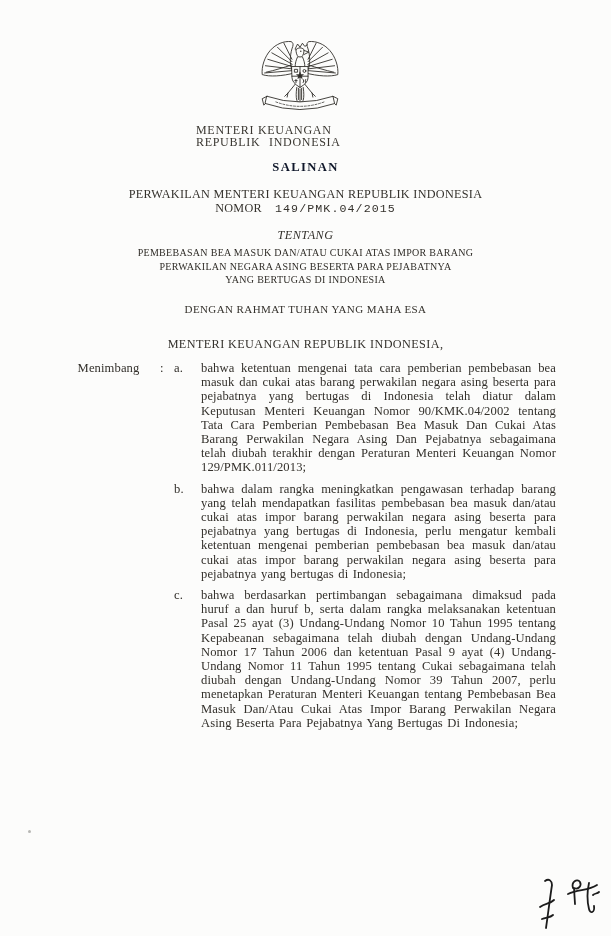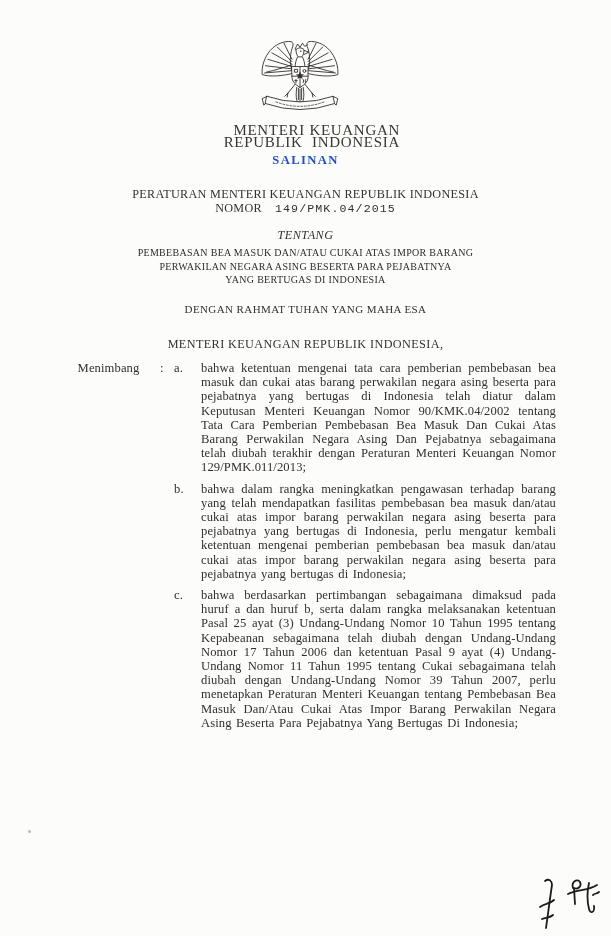--- a/index.html
+++ b/index.html
@@ -13,25 +13,25 @@
     overflow:hidden;
   }
   .abs{position:absolute;}
   .centered{left:0;right:0;text-align:center;}
 
   
   .emblem{left:259px;top:40px;width:82px;height:74px;}
   .emblem svg{width:100%;height:100%;display:block;}
 
   
-  .letterhead{top:124px;left:196px;width:204px;text-align:right;
-    font-size:15px;line-height:12px;letter-spacing:0.7px;color:#3a3731;}
+  .letterhead{top:124px;left:196px;width:204px;text-align:left;
+    font-size:12px;line-height:12px;letter-spacing:0.7px;color:#3a3731;}
   .letterhead .lh2{word-spacing:5px;}
 
-  .salinan{top:153px;font-weight:bold;font-size:12.6px;letter-spacing:1.4px;color:#1d4ed8;}
+  .salinan{top:160px;font-weight:bold;font-size:12.6px;letter-spacing:1.4px;color:#0f172a;}
 
   .reg-title1{top:187px;font-size:12.2px;letter-spacing:0.3px;}
   .reg-number{top:201px;font-size:12.2px;letter-spacing:0.3px;}
   .reg-number .num{font-family:"Liberation Mono","DejaVu Sans Mono",monospace;
     font-size:11.6px;letter-spacing:1.1px;margin-left:13px;}
   .tentang{top:228px;font-size:12.2px;letter-spacing:0.5px;font-style:italic;}
   .title-block{top:246px;font-size:10px;line-height:13.5px;letter-spacing:0.3px;color:#2f2c27;}
   .invocation{top:303px;font-size:11px;letter-spacing:0.4px;}
   .authority{top:337px;font-size:12.2px;letter-spacing:0.4px;}
 
@@ -100,21 +100,21 @@
     </svg>
   </div>
 
   <div class="abs letterhead">
     <div>MENTERI KEUANGAN</div>
     <div class="lh2">REPUBLIK INDONESIA</div>
   </div>
 
   <div class="abs centered salinan">SALINAN</div>
 
-  <div class="abs centered reg-title1">PERATURAN MENTERI KEUANGAN REPUBLIK INDONESIA</div>
+  <div class="abs centered reg-title1">PERWAKILAN MENTERI KEUANGAN REPUBLIK INDONESIA</div>
   <div class="abs centered reg-number">
     <span>NOMOR</span><span class="num">149/PMK.04/2015</span>
   </div>
   <div class="abs centered tentang">TENTANG</div>
 
   <div class="abs centered title-block">
     <div>PEMBEBASAN BEA MASUK DAN/ATAU CUKAI ATAS IMPOR BARANG</div>
     <div>PERWAKILAN NEGARA ASING BESERTA PARA PEJABATNYA</div>
     <div>YANG BERTUGAS DI INDONESIA</div>
   </div>

